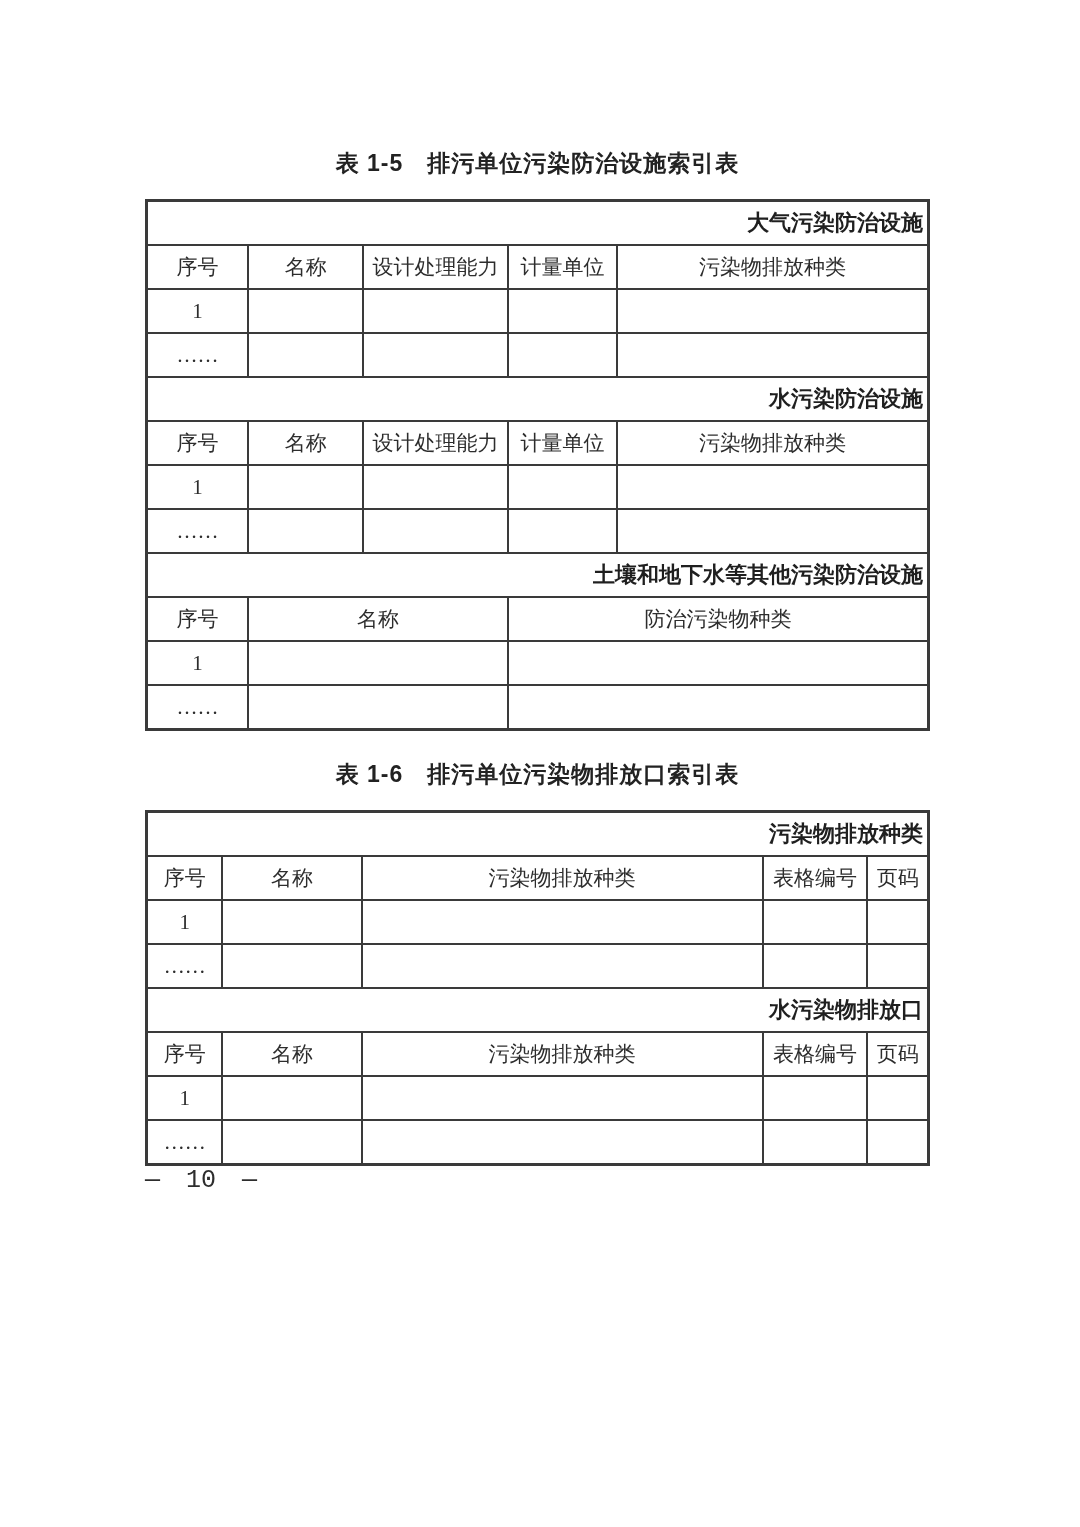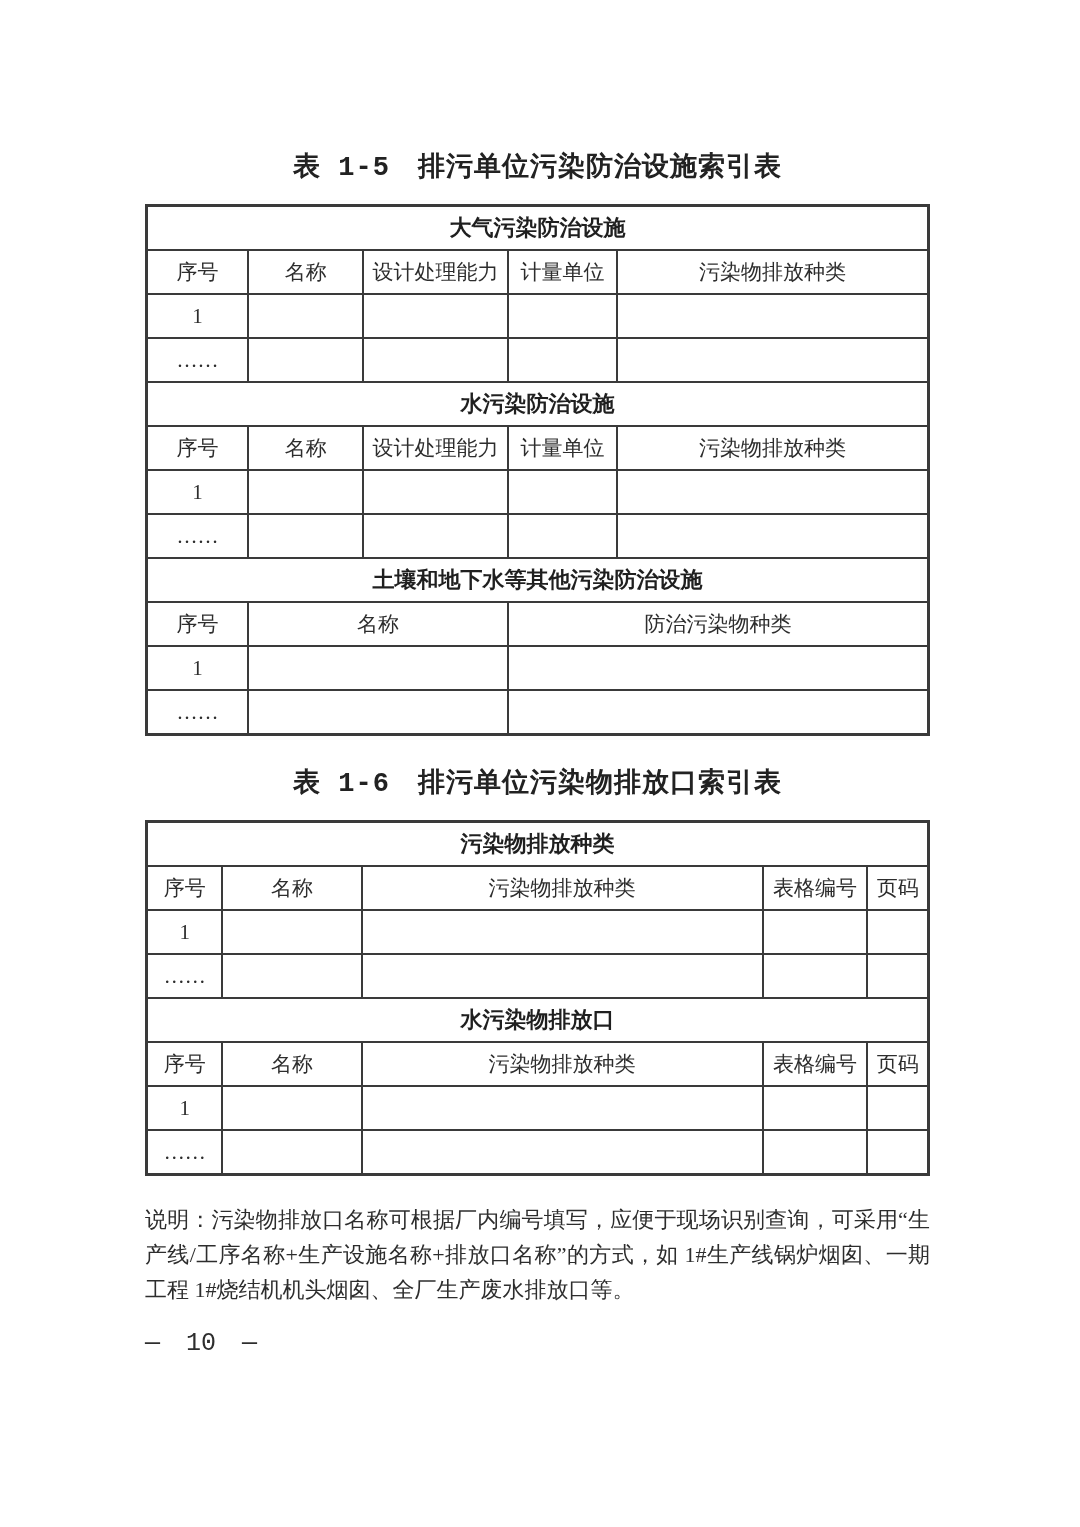--- a/index.html
+++ b/index.html
@@ -21,26 +21,26 @@
     box-sizing: border-box;
     padding-left: 145px;
     padding-right: 150px;
     padding-top: 148px;
   }
   .content {
     width: 785px;
   }
   .table-title {
     text-align: center;
-    font-size: 27px;
+    font-size: 23px;
     font-weight: bold;
     letter-spacing: 1px;
     color: #222222;
     margin: 0 0 20px 0;
-    font-family: Liberation Mono, monospace;
+    font-family: Liberation Sans, sans-serif;
   }
   table.index-table {
     border-collapse: collapse;
     table-layout: fixed;
     width: 785px;
     border: 3px solid #3a3a3a;
   }
   table.index-table td {
     border: 2px solid #3a3a3a;
     height: 42px;
@@ -48,20 +48,21 @@
     text-align: center;
     vertical-align: middle;
     font-size: 21px;
     color: #2d2d2d;
     overflow: hidden;
   }
   tr.section-header-row td {
     font-weight: bold;
     font-size: 22px;
     color: #1f1f1f;
+    text-align: right;
   }
   tr.col-header-row td {
     font-weight: normal;
     border-radius: 17px;
   }
   tr.data-row td {
     font-family: "Liberation Serif", serif;
   }
   .note {
     margin-top: 22px;
@@ -236,20 +237,19 @@
           <tr class="data-row">
             <td colspan="1">……</td>
             <td colspan="1"></td>
             <td colspan="1"></td>
             <td colspan="1"></td>
             <td colspan="1"></td>
           </tr>
         </tbody>
       </table>
 
-    <p class="note note-2">说明：污染物排放口名称可根据厂内编号填写，应便于现场识别查询，可采用“生产线/工序名称+生产设施名称+排放口名称”的方式，如 1#生产线锅炉烟囱、一期工程 1#烧结机机头烟囱、全厂生产废水排放口等。</p>
 
     <div class="page-number">
       <span class="dash">—</span><span class="num">10</span><span class="dash">—</span>
     </div>
 
   </div>
 </div>
 
 </body></html>

